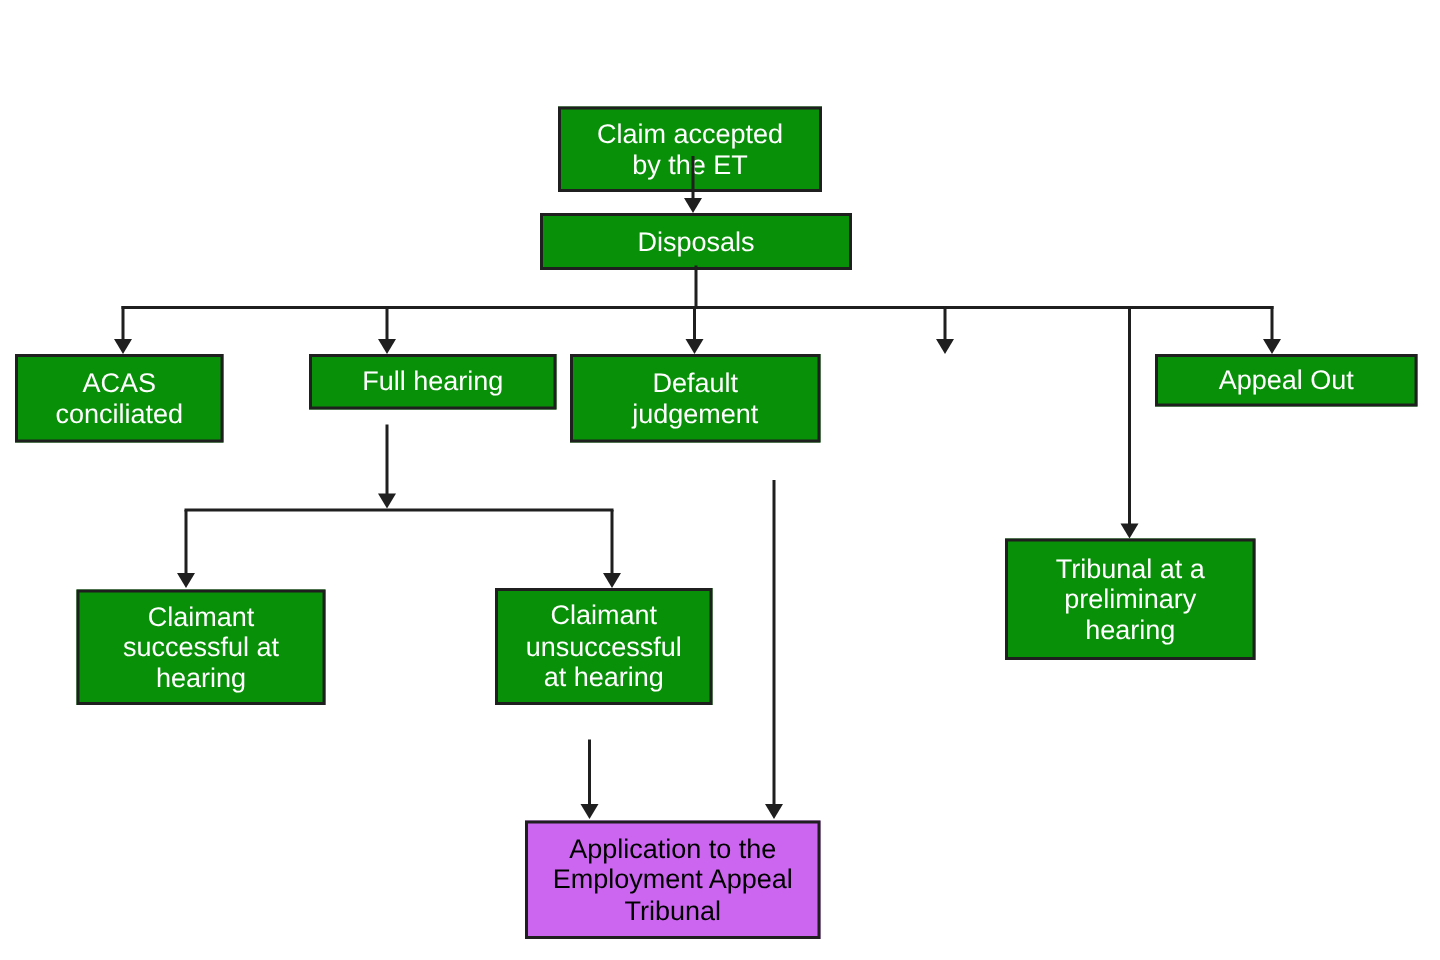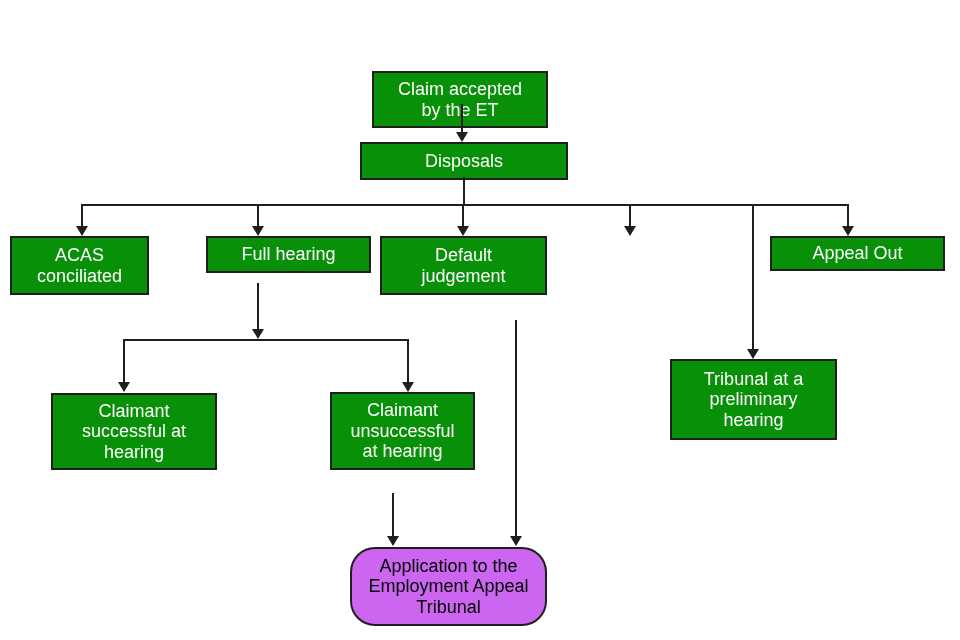--- a/index.html
+++ b/index.html
@@ -26,21 +26,20 @@
     justify-content: center;
     text-align: center;
     white-space: pre-line;
     font-size: 18px;
     line-height: 1.14;
     padding: 0 2px;
   }
   .node.purple {
     background: var(--purple, #cc66f0);
     color: var(--t-purple, #000000);
-    border-radius: 25px;
   }
   #n-claim        { left: 372px; top: 23px;  width: 176px; height: 57px; margin-top: 48px; }
   #n-disposals    { left: 360px; top: 142px; width: 208px; height: 38px; }
   #n-acas         { left: 10px;  top: 236px; width: 139px; height: 59px; }
   #n-fullhearing  { left: 186px; top: 236px; width: 165px; height: 37px; margin-left: 20px; }
   #n-default      { left: 380px; top: 236px; width: 167px; height: 59px; }
   #n-withdrawn    { left: 557px; top: 236px; width: 188px; height: 35px; }
   #n-struckout    { left: 770px; top: 236px; width: 175px; height: 35px; }
   #n-dismissed    { left: 670px; top: 359px; width: 167px; height: 81px; }
   #n-successful   { left: 51px;  top: 393px; width: 166px; height: 77px; }

